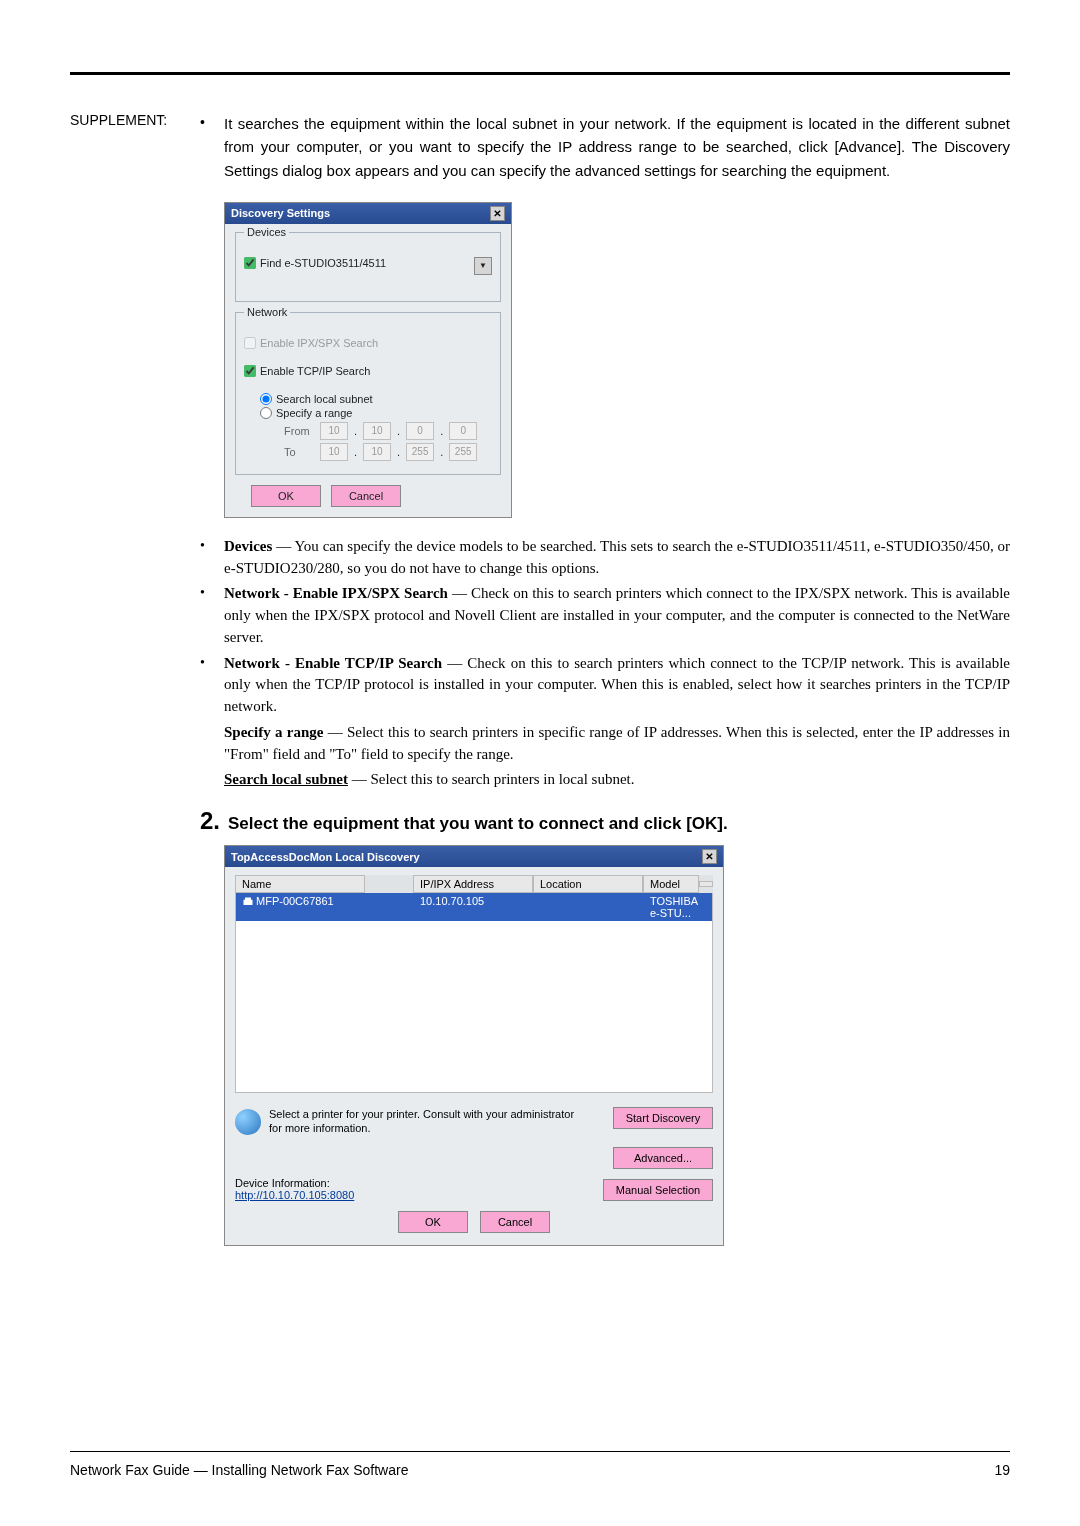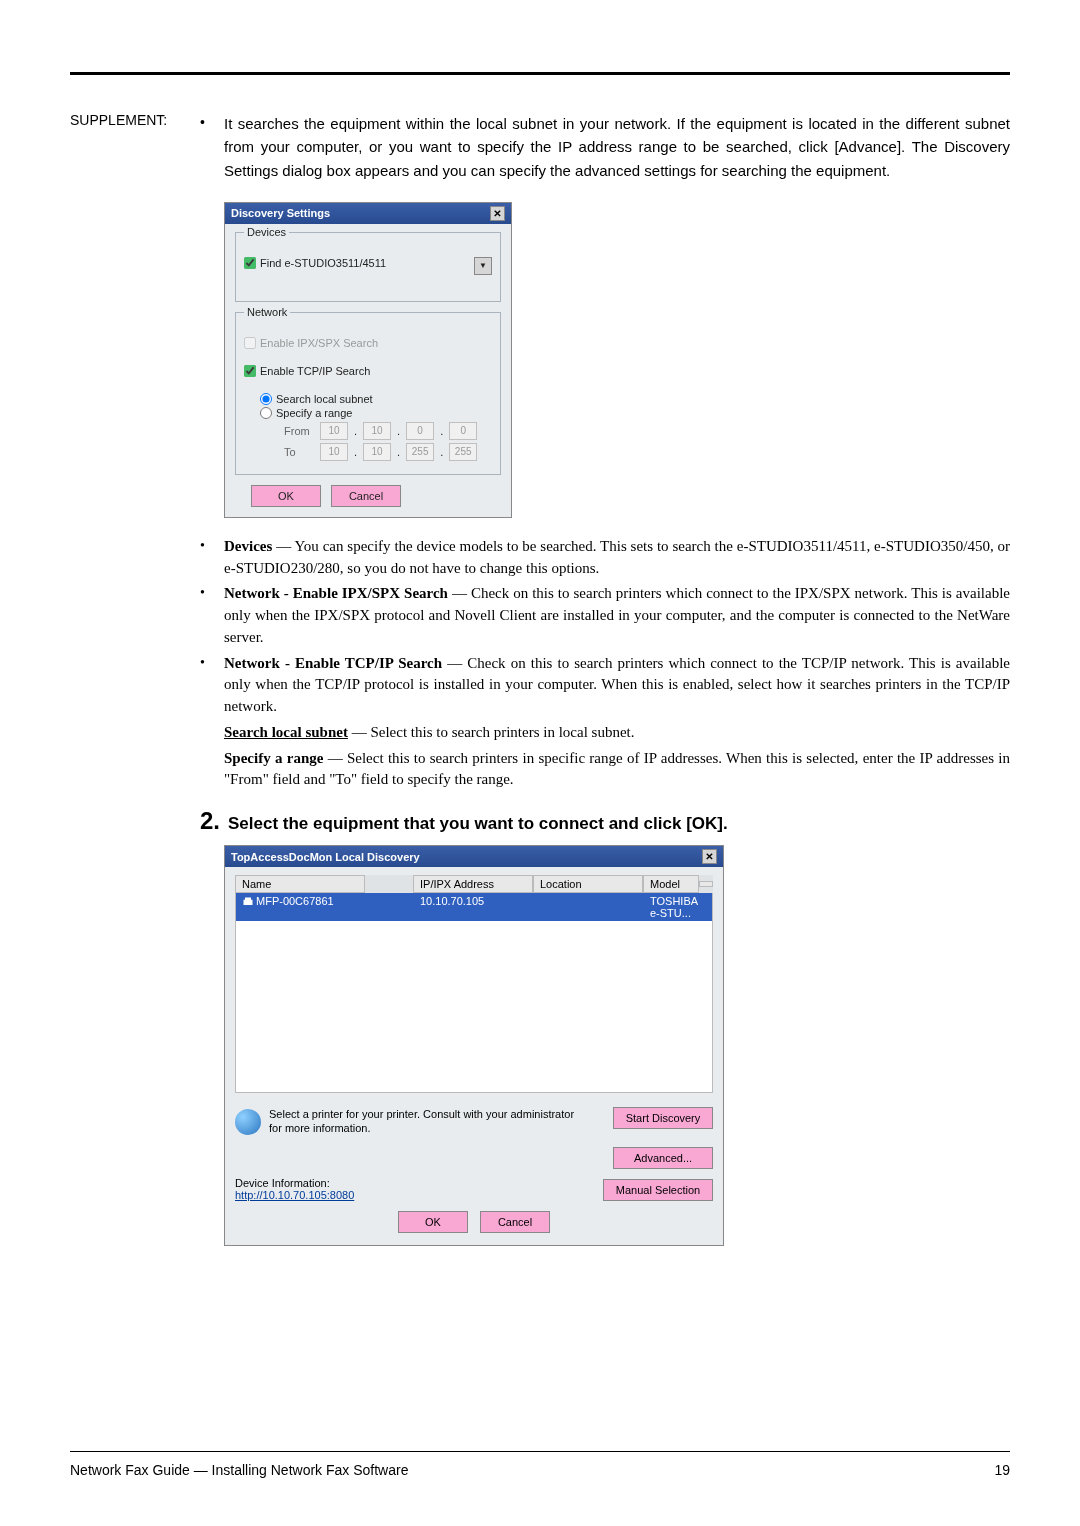--- a/index.html
+++ b/index.html
@@ -357,22 +357,22 @@
         <div class="bullet">•</div>
         <div class="litext">
           <b>Network - Enable IPX/SPX Search</b><span> — Check on this to search printers which connect to the IPX/SPX network.  This is available only when the IPX/SPX protocol and Novell Client are installed in your computer, and the computer is connected to the NetWare server.</span>
         </div>
       </div>
 
       <div class="serif-li">
         <div class="bullet">•</div>
         <div class="litext">
           <b>Network - Enable TCP/IP Search</b><span> — Check on this to search printers which connect to the TCP/IP network.  This is available only when the TCP/IP protocol is installed in your computer.  When this is enabled, select how it searches printers in the TCP/IP network.</span>
+          <div style="margin-top:4px;"><b>Specify a range</b><span> — Select this to search printers in specific range of IP addresses. When this is selected, enter the IP addresses in "From" field and "To" field to specify the range.</span></div>
           <div style="margin-top:4px;"><b class="underline">Search local subnet</b><span> — Select this to search printers in local subnet.</span></div>
-          <div style="margin-top:4px;"><b>Specify a range</b><span> — Select this to search printers in specific range of IP addresses. When this is selected, enter the IP addresses in "From" field and "To" field to specify the range.</span></div>
         </div>
       </div>
     </div>
 
     <div class="step-row">
       <span class="step-num">2.</span>
       <span class="step-text">Select the equipment that you want to connect and click [OK].</span>
     </div>
 
     <div class="dialog2">

